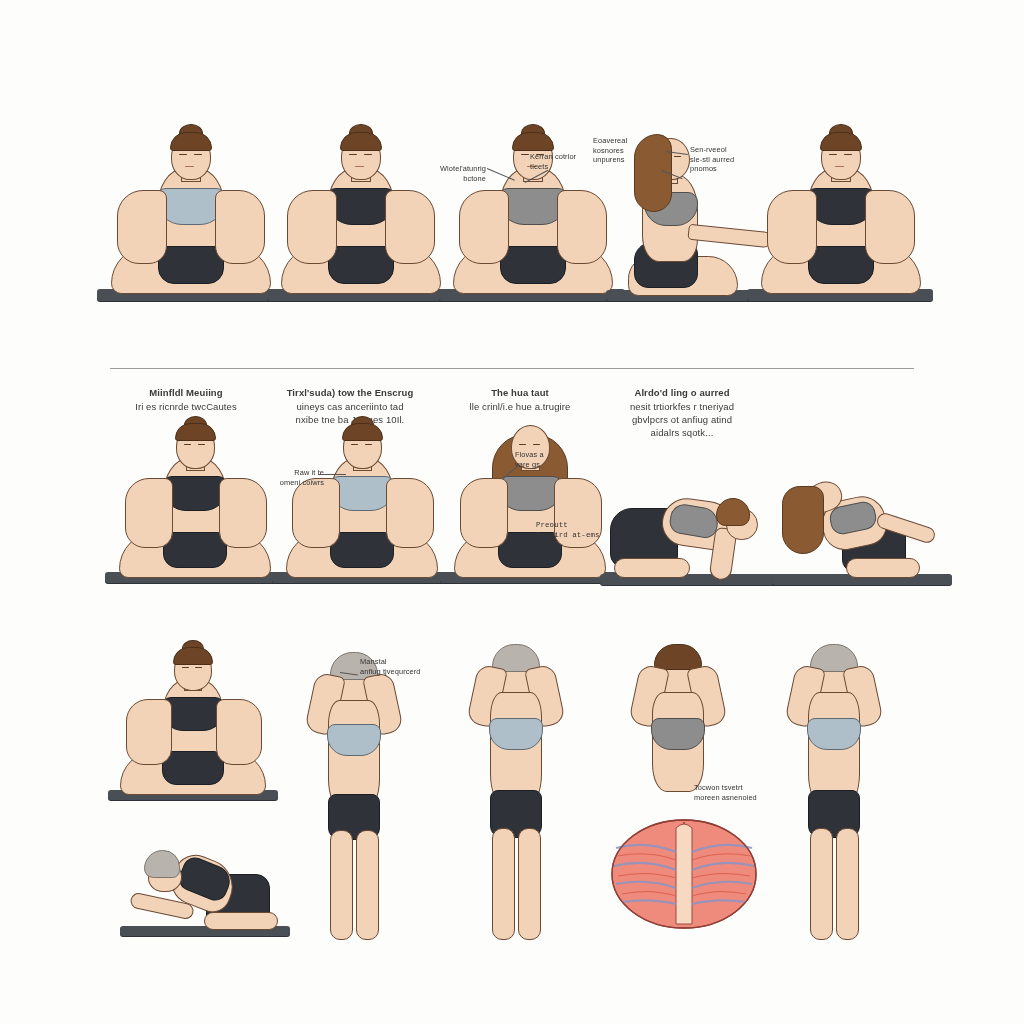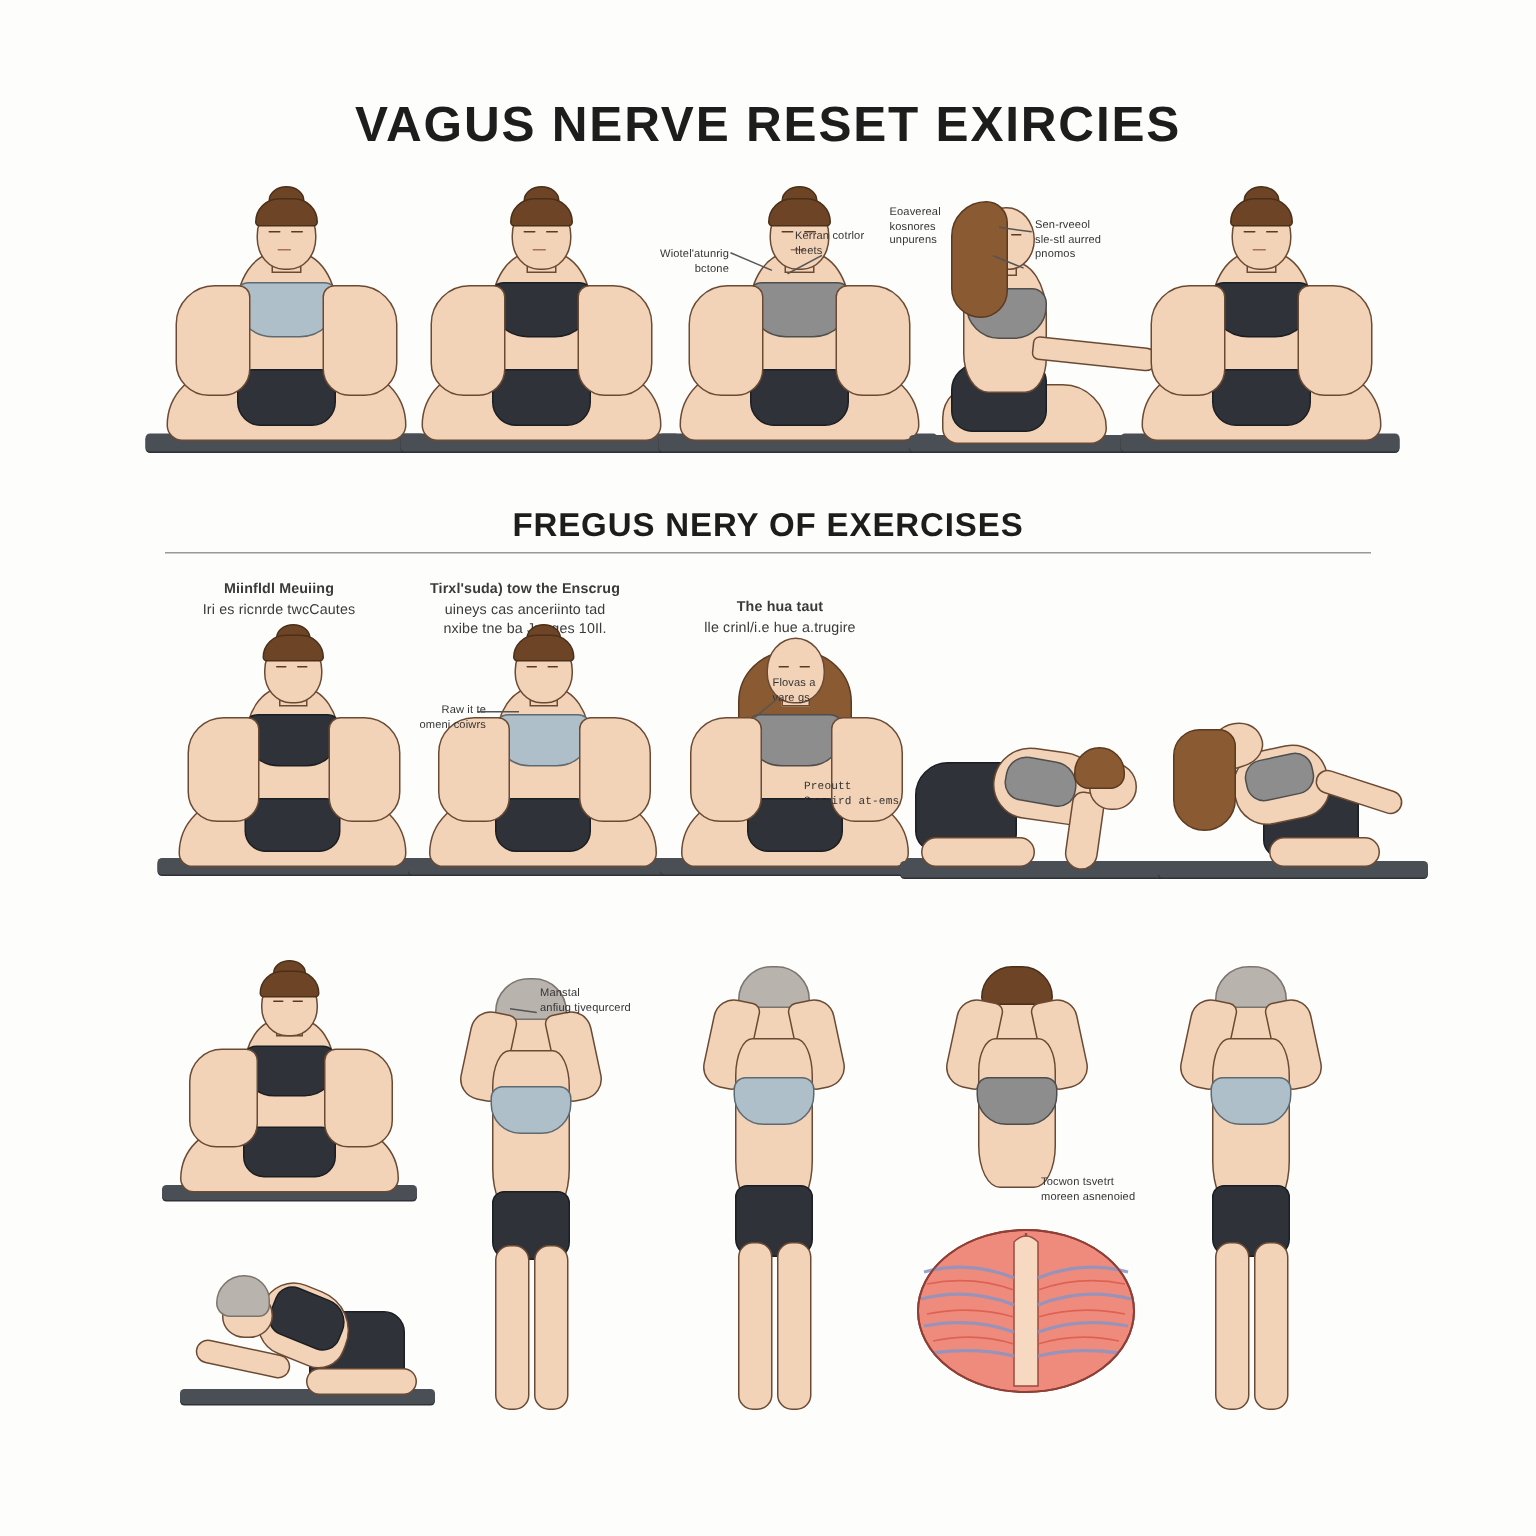--- a/index.html
+++ b/index.html
@@ -76,22 +76,20 @@
   .mouth{position:absolute;height:1.2px;background:#a8705a;border-radius:1px;}
 
   
   .anatomy{position:absolute;}
 </style>
 </head>
 <body>
 
 <div class="poster">
 
-  <div class="main-title">VAGUS NERVE RESET EXIRCIES</div>
-  <div class="section-title">FREGUS NERY OF EXERCISES</div>
   <div class="rule"></div>
 
   <div class="fig" style="left:95px;top:128px;width:190px;height:180px;">
     <div class="mat" style="left:2px;top:161px;width:186px;height:12px;"></div>
     <div class="skin leg" style="position:absolute;left:16px;top:118px;width:158px;height:46px;border-radius:50px 50px 14px 14px;"></div>
     <div class="skin" style="position:absolute;left:62px;top:40px;width:66px;height:98px;border-radius:40% 40% 30% 30%;"></div>
     <div class="bra-blue" style="position:absolute;left:61px;top:60px;width:68px;height:35px;border-radius:10px 10px 26px 26px;"></div>
     <div class="shorts" style="position:absolute;left:63px;top:118px;width:64px;height:36px;border-radius:10px 10px 16px 16px;"></div>
     <div class="skin arm" style="position:absolute;left:22px;top:62px;width:48px;height:72px;border-radius:26px 8px 18px 22px;"></div>
     <div class="skin arm" style="position:absolute;left:120px;top:62px;width:48px;height:72px;border-radius:8px 26px 22px 18px;"></div>
@@ -190,25 +188,31 @@
     <span class="hd">Miinfldl Meuiing</span>
     <span style="white-space:pre-line;">Iri es ricnrde twcCautes</span>
   </div>
 
   <div class="cap" style="left:262px;top:386px;width:176px;">
     <span class="hd">Tirxl'suda) tow the Enscrug</span>
     <span style="white-space:pre-line;">uineys cas anceriinto tad
 nxibe tne ba Jr gges 10Il.</span>
   </div>
 
-  <div class="cap" style="left:440px;top:398px;width:160px;">
+  <div class="cap" style="left:440px;top:386px;width:160px;">
     <span class="hd">The hua taut</span>
     <span style="white-space:pre-line;">lle crinl/i.e hue a.trugire</span>
   </div>
 
+  <div class="cap" style="left:600px;top:386px;width:164px;">
+    <span class="hd">Alrdo'd ling o aurred</span>
+    <span style="white-space:pre-line;">nesit trtiorkfes r tneriyad
+gbvlpcrs ot anfiug atind
+aidalrs sqotk...</span>
+  </div>
 
 
   <div class="fig" style="left:105px;top:420px;width:180px;height:170px;">
     <div class="mat" style="left:0px;top:152px;width:180px;height:11px;"></div>
     <div class="skin leg" style="position:absolute;left:14px;top:112px;width:150px;height:44px;border-radius:48px 48px 12px 12px;"></div>
     <div class="skin" style="position:absolute;left:58px;top:38px;width:62px;height:92px;border-radius:40% 40% 30% 30%;"></div>
     <div class="bra-dark" style="position:absolute;left:57px;top:56px;width:64px;height:33px;border-radius:10px 10px 24px 24px;"></div>
     <div class="shorts" style="position:absolute;left:58px;top:112px;width:62px;height:34px;border-radius:10px 10px 14px 14px;"></div>
     <div class="skin arm" style="position:absolute;left:20px;top:58px;width:46px;height:68px;border-radius:24px 8px 16px 20px;"></div>
     <div class="skin arm" style="position:absolute;left:114px;top:58px;width:46px;height:68px;border-radius:8px 24px 20px 16px;"></div>

